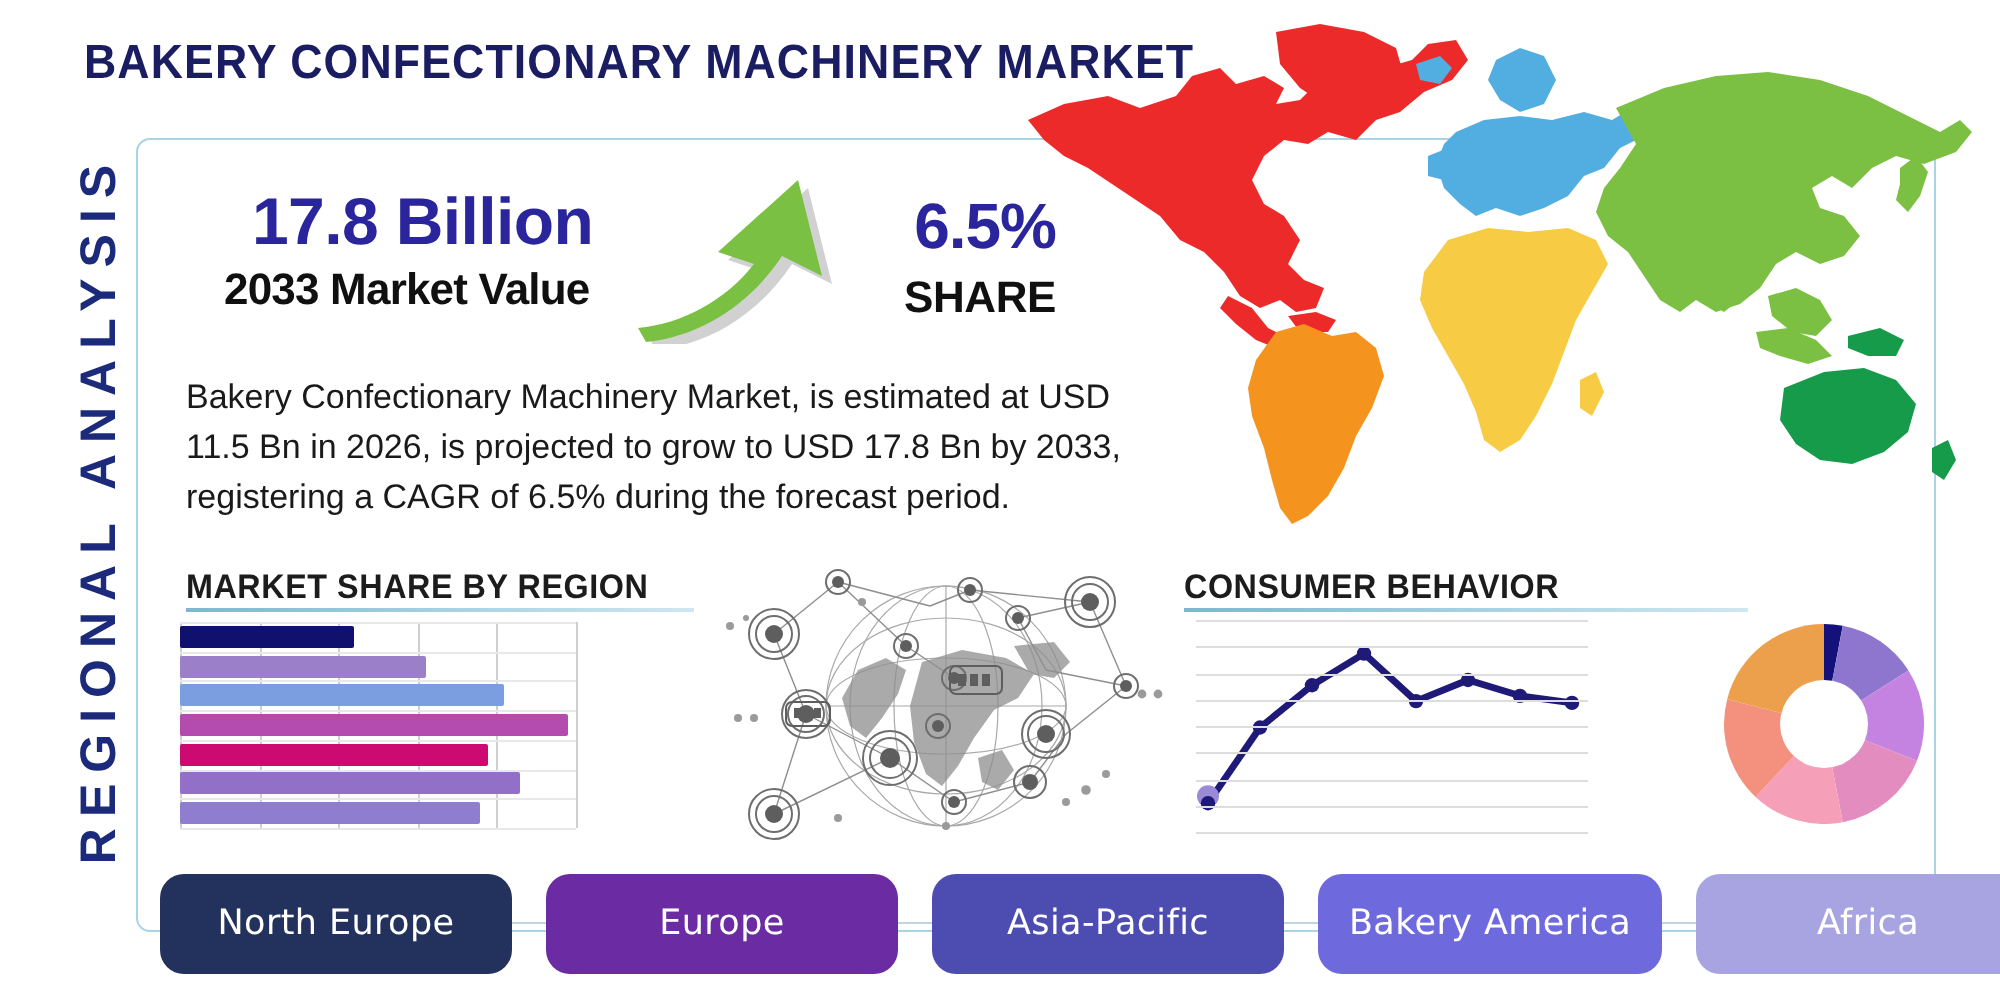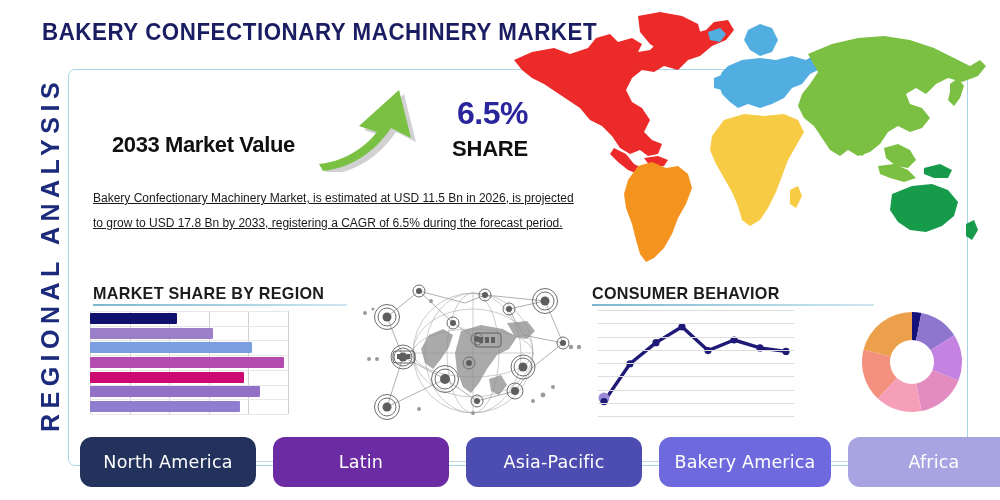--- a/index.html
+++ b/index.html
@@ -52,21 +52,21 @@
     letter-spacing:-0.4px;
   }
   .cagr { position:absolute; left:408px; top:95px; width:120px; text-align:right; }
   .cagr-value { font-size:32px; font-weight:bold; color:#2a259c; letter-spacing:-0.5px;}
   .cagr-label { font-size:22px; font-weight:bold; color:#101010; margin-top:4px; letter-spacing:-0.2px;}
   .arrow-wrap { position:absolute; left:315px; top:88px; width:110px; height:84px; }
 
   
   .desc {
     position:absolute; left:93px; top:186px; width:492px;
-    font-size:12px; line-height:25px; color:#1a1a1a;text-decoration:underline;
+    font-size:17px; line-height:25px; color:#1a1a1a;
   }
 
   
   .sec-head {
     position:absolute;
     font-family:"Liberation Sans Narrow","Liberation Sans",sans-serif;
     font-size:17px; font-weight:bold; color:#1c1c1c; letter-spacing:0.3px;
     white-space:nowrap; transform:scaleX(0.95); transform-origin:left center;
   }
   .sec-rule { position:absolute; height:2px; }
@@ -145,20 +145,21 @@
       <path fill="#7cc043" d="M386,158 L402,156 L416,162 L424,170 L412,174 L398,170 L388,166 Z"></path>
       <path fill="#7cc043" d="M458,76 L466,70 L472,78 L468,90 L462,98 L456,92 L458,84 Z"></path>
 
       <path fill="#159b49" d="M400,186 L420,178 L440,176 L456,182 L466,194 L462,208 L450,218 L434,224 L418,222 L406,214 L398,202 Z"></path>
       <path fill="#159b49" d="M432,160 L448,156 L460,162 L456,170 L442,170 L432,166 Z"></path>
       <path fill="#159b49" d="M474,216 L482,212 L486,222 L480,232 L474,228 Z"></path>
     </svg>
   </div>
 
   <div class="kpi">
+    <div class="kpi-value">17.8 Billion</div>
     <div class="kpi-sub">2033 Market Value</div>
   </div>
 
   <div class="arrow-wrap">
     <svg viewBox="0 0 110 84" width="110" height="84" xmlns="http://www.w3.org/2000/svg">
       <path d="M4,76 C26,74 48,62 62,44 L44,38 L84,2 L96,50 L76,40 C60,64 36,80 8,83 Z" fill="#9a9a9a" opacity="0.45" transform="translate(5,4)"></path>
       <path d="M4,76 C26,74 48,62 62,44 L44,38 L84,2 L96,50 L76,40 C60,64 36,80 8,83 Z" fill="#7ac143"></path>
     </svg>
   </div>
 
@@ -339,25 +340,25 @@
         <path d="M50,50 L96.48882429441258,68.4062276342339 A50,50 0 0 1 59.36906572928623,99.11436253643444 Z" fill="#e38cc0"></path>
         <path d="M50,50 L59.36906572928623,99.11436253643444 A50,50 0 0 1 15.772644703565582,86.4484313710706 Z" fill="#f5a0b8"></path>
         <path d="M50,50 L15.772644703565582,86.4484313710706 A50,50 0 0 1 1.570841943568432,37.56550564175729 Z" fill="#f4907e"></path>
         <path d="M50,50 L1.570841943568432,37.56550564175729 A50,50 0 0 1 49.99999999999999,0 Z" fill="#eda04b"></path>
       </svg>
     <div class="donut-hole"></div>
   </div>
 
   <div class="regions" id="regions">
       <div class="region-btn" style="left: 0px; width: 176px; background: rgb(35, 50, 92);">
-        <span>North America</span>
+        <span>North Europe</span>
       </div>
       <div class="region-connector" style="left: 176px; width: 17px;"></div>
       <div class="region-btn" style="left: 193px; width: 176px; background: rgb(107, 43, 162);">
-        <span>Latin</span>
+        <span>Europe</span>
       </div>
       <div class="region-connector" style="left: 369px; width: 17px;"></div>
       <div class="region-btn" style="left: 386px; width: 176px; background: rgb(77, 76, 176);">
         <span>Asia-Pacific</span>
       </div>
       <div class="region-connector" style="left: 562px; width: 17px;"></div>
       <div class="region-btn" style="left: 579px; width: 172px; background: rgb(110, 106, 222);">
         <span>Bakery America</span>
       </div>
       <div class="region-connector" style="left: 751px; width: 17px;"></div>

